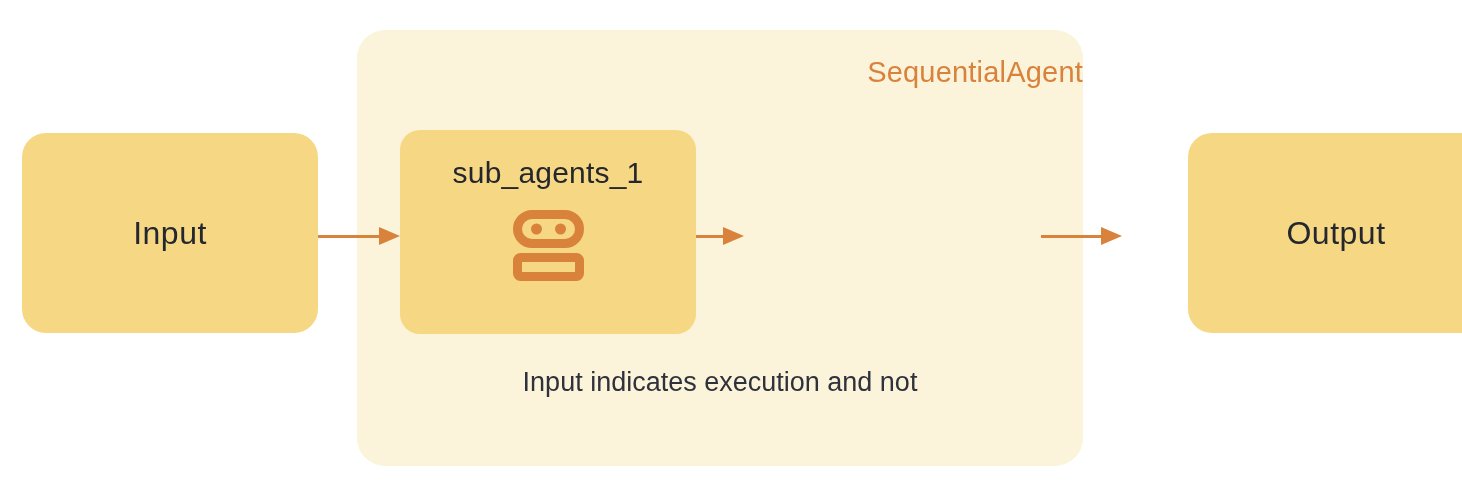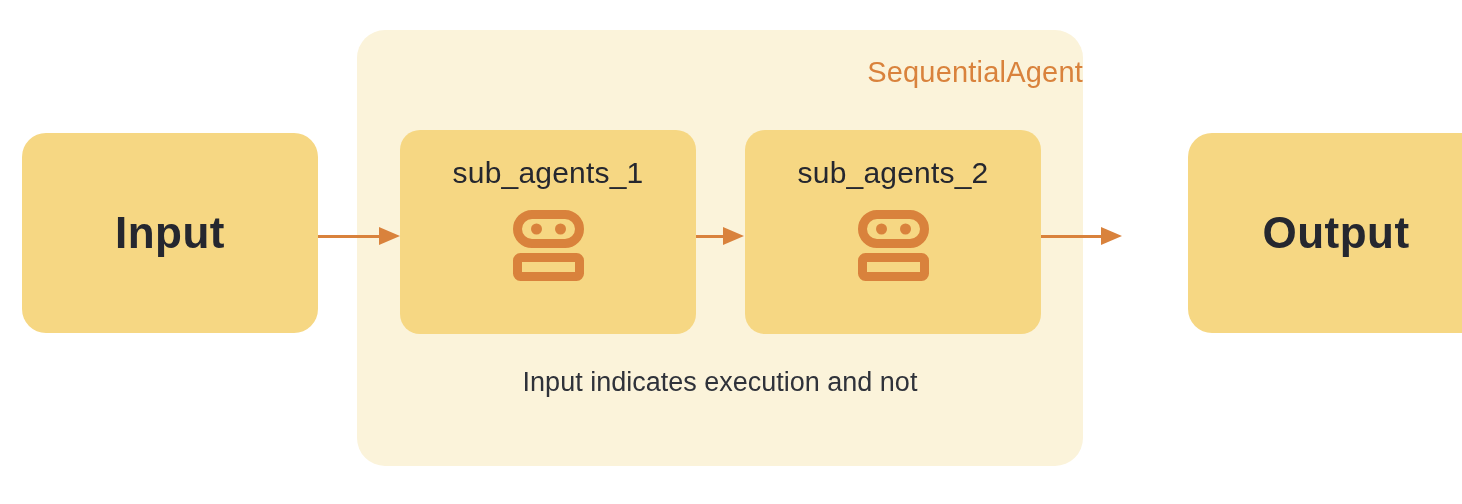--- a/index.html
+++ b/index.html
@@ -44,22 +44,22 @@
   }
   .io-node {
     width: 296px;
     height: 200px;
     top: 133px;
     display: flex;
     align-items: center;
     justify-content: center;
   }
   .io-label {
-    font-size: 44px;
-    font-weight: bold;
+    font-size: 32px;
+    font-weight: normal;
     color: var(--text-dark, #25272F);
     letter-spacing: 0.5px;
   }
   .agent-node {
     width: 296px;
     height: 204px;
     top: 100px;
     border-radius: 20px;
     display: flex;
     flex-direction: column;
@@ -122,29 +122,20 @@
     <div class="node agent-node" style="left:43px;">
       <div class="agent-label">sub_agents_1</div>
       <svg class="robot" width="71" height="71" viewBox="0 0 71 71" aria-hidden="true">
         <rect x="4.5" y="4.5" width="62" height="29" rx="14.5" fill="none" stroke="currentColor" stroke-width="9"></rect>
         <circle cx="23.5" cy="19" r="5.5" fill="currentColor"></circle>
         <circle cx="47.5" cy="19" r="5.5" fill="currentColor"></circle>
         <rect x="4.5" y="47.5" width="62" height="19" rx="3" fill="none" stroke="currentColor" stroke-width="9"></rect>
       </svg>
     </div>
 
-    <div class="node agent-node" style="left:388px;">
-      <div class="agent-label">sub_agents_2</div>
-      <svg class="robot" width="71" height="71" viewBox="0 0 71 71" aria-hidden="true">
-        <rect x="4.5" y="4.5" width="62" height="29" rx="14.5" fill="none" stroke="currentColor" stroke-width="9"></rect>
-        <circle cx="23.5" cy="19" r="5.5" fill="currentColor"></circle>
-        <circle cx="47.5" cy="19" r="5.5" fill="currentColor"></circle>
-        <rect x="4.5" y="47.5" width="62" height="19" rx="3" fill="none" stroke="currentColor" stroke-width="9"></rect>
-      </svg>
-    </div>
 
     <div class="caption">
       <div>Input indicates execution and not</div>
     </div>
   </div>
 
   <div class="node io-node" style="left:1188px;">
     <span class="io-label">Output</span>
   </div>
 

